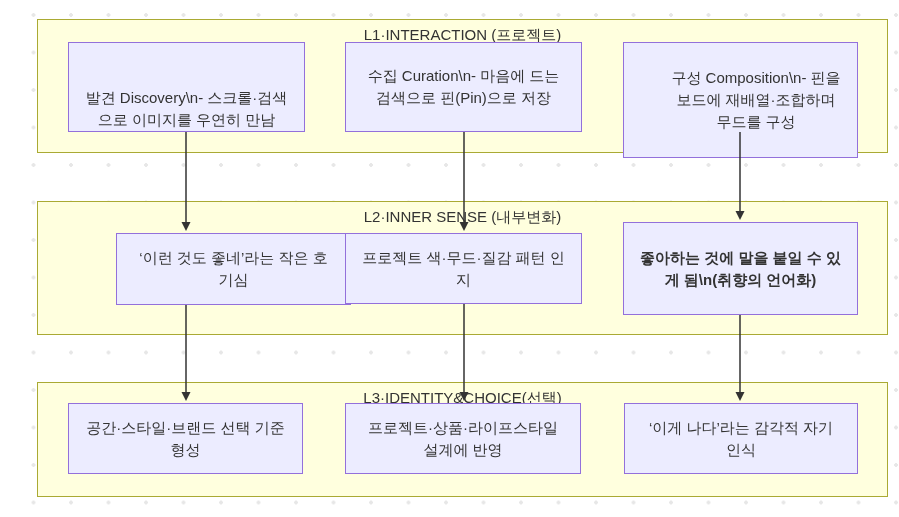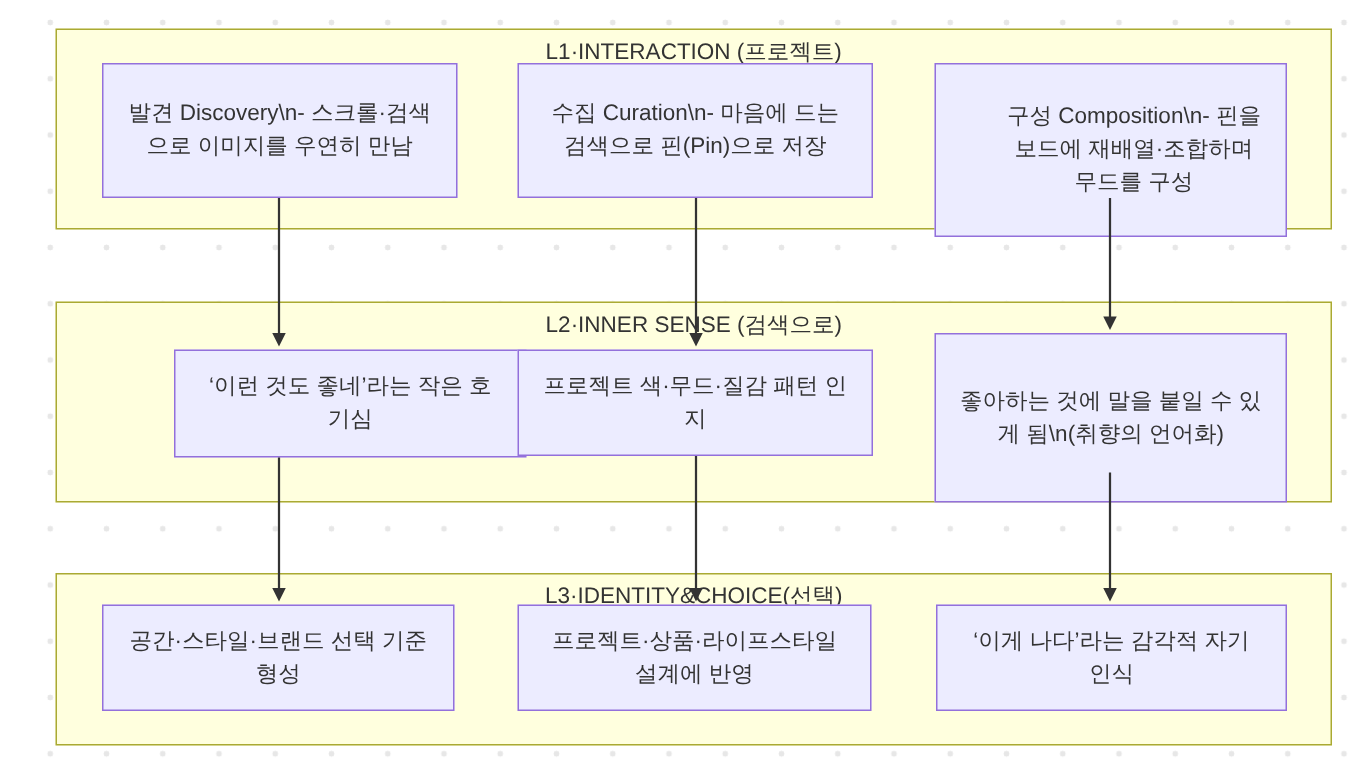--- a/index.html
+++ b/index.html
@@ -35,46 +35,46 @@
     position:absolute;
     box-sizing:border-box;
     background:#ececff;
     border:1px solid #9370db;
     display:flex;align-items:center;justify-content:center;
     text-align:center;
     font-size:15px;line-height:22px;
     padding:0 16px;
     z-index:2;
   }
-  .n1{left:68px;top:42px;width:237px;height:90px;}
+  .n1{left:68px;top:42px;width:237px;height:90px;align-items:flex-end;}
   .n2{left:345px;top:42px;width:237px;height:90px;}
   .n3{left:623px;top:42px;width:235px;height:116px;padding-left:47px;}
   .n4{left:68px;top:233px;width:235px;height:72px;margin-left:48px;}
   .n5{left:345px;top:233px;width:237px;height:71px;}
-  .n6{left:623px;top:222px;width:235px;height:113px;}
+  .n6{left:623px;top:222px;width:235px;height:93px;font-weight:bold;}
   .n7{left:68px;top:403px;width:235px;height:71px;text-align:center;}
   .n8{left:345px;top:403px;width:236px;height:71px;}
   .n9{left:624px;top:403px;width:234px;height:71px;}
   .edges{
     position:absolute;left:0;top:0;width:899px;height:517px;
     z-index:5;pointer-events:none;
   }
   .edges line{stroke:#333333;stroke-width:1.5;}
   .edges polygon{fill:#333333;stroke:none;}
 </style>
 </head>
 <body>
 
 <div class="canvas">
 
   <section class="band band1">
     <div class="band-title">L1·INTERACTION (프로젝트)</div>
   </section>
   <section class="band band2">
-    <div class="band-title">L2·INNER SENSE (검색으로)</div>
+    <div class="band-title">L2·INNER SENSE (내부변화)</div>
   </section>
   <section class="band band3">
     <div class="band-title">L3·IDENTITY&amp;CHOICE(선택)</div>
   </section>
 
   <div class="node n1">
     <span>발견 Discovery\n- 스크롤·검색으로 이미지를 우연히 만남</span>
   </div>
   <div class="node n2">
     <span>수집 Curation\n- 마음에 드는 검색으로 핀(Pin)으로 저장</span>

